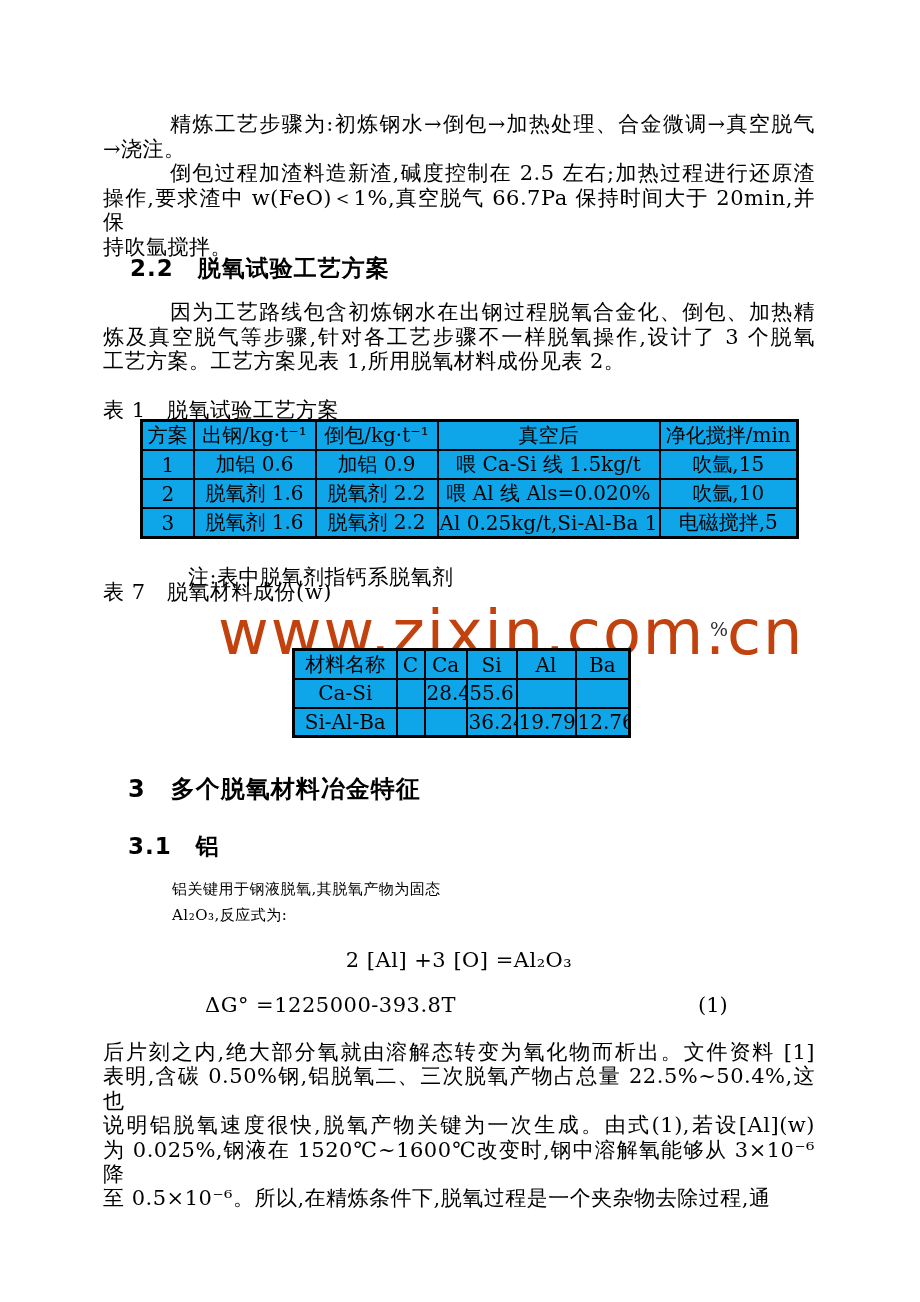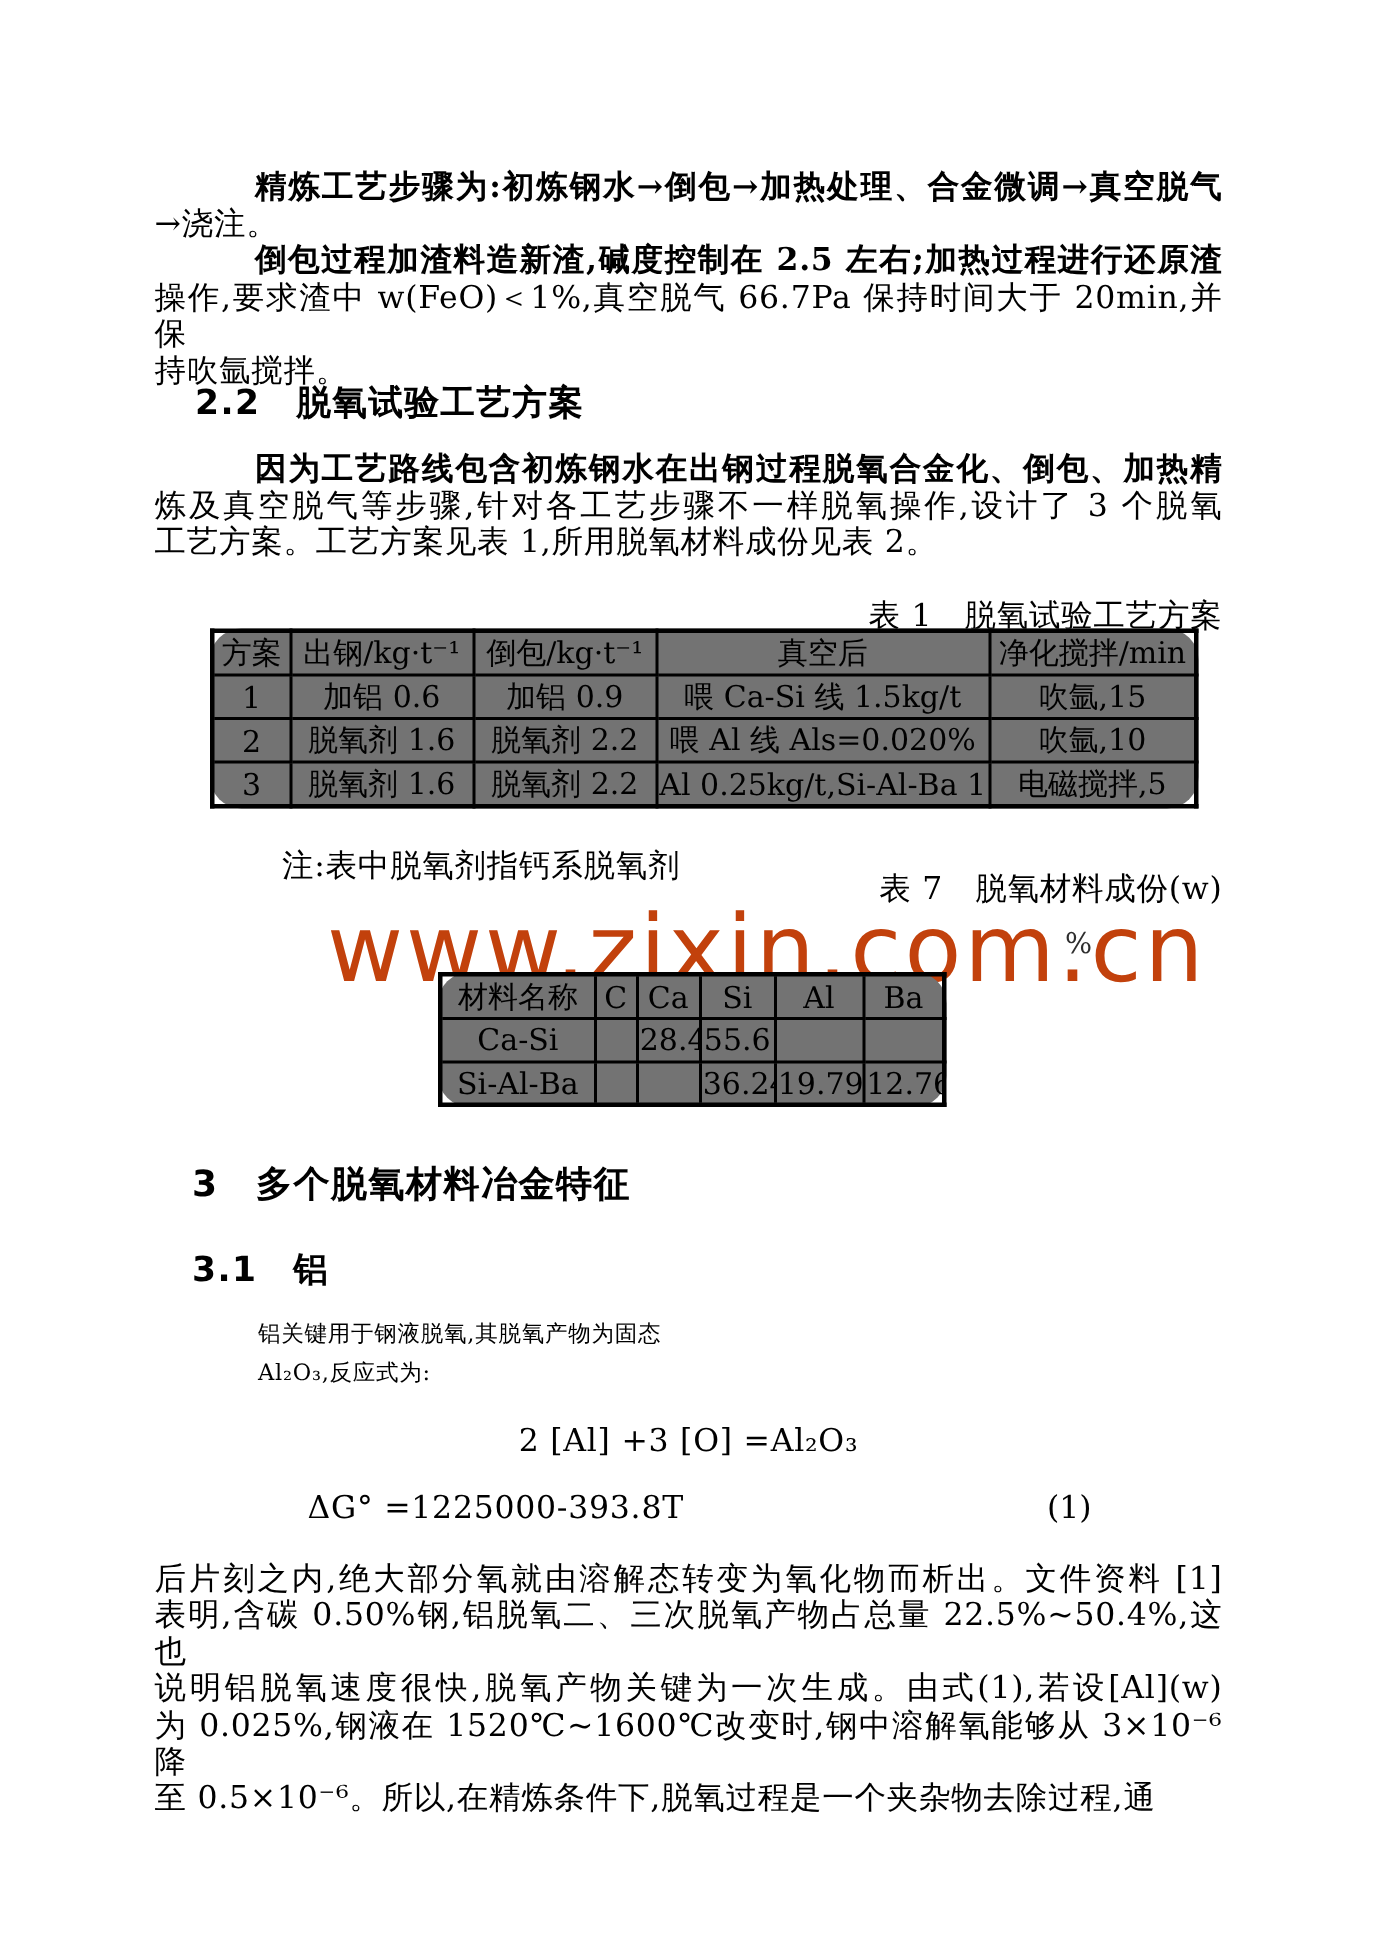--- a/index.html
+++ b/index.html
@@ -8,35 +8,35 @@
     width:920px; height:1302px;
     margin:0 auto;
     background:#ffffff;
     overflow:hidden;
     color:#000;
     font-family:"DejaVu Serif","Liberation Serif",serif;
   }
   .block { position:absolute; }
   .bodytext { font-size:21px; line-height:24.5px; letter-spacing:0.5px; }
   .line { width:712px; box-sizing:border-box; }
-  .indent { padding-left:67px;font-weight:bold; }
+  .indent { padding-left:67px; }
   .fill { text-align:justify; text-align-last:justify; }
   .narrow { width:auto; }
 
   .heading { font-family:"DejaVu Sans","Liberation Sans",sans-serif; font-weight:bold; letter-spacing:1px; }
   .h22 { top:253px; left:130px; font-size:23px; }
   .h3  { top:773px; left:128px; font-size:24px; }
   .h31 { top:831px; left:128px; font-size:23px; }
 
-  .caption { left:103px; width:712px; text-align:right; font-size:21px; letter-spacing:0.5px; }
+  .caption { left:103px; width:712px; text-align:left; font-size:21px; letter-spacing:0.5px; }
   .cap1 { top:396px; }
   .cap2 { top:578px; }
   .tnote { top:542px; left:188px; font-size:21px; letter-spacing:0.5px;margin-top:21px; }
 
-  table.dtable { border-collapse:collapse; table-layout:fixed; background:#737373; position:absolute;border-radius:21px; }
+  table.dtable { border-collapse:collapse; table-layout:fixed; background:#0ea5e9; position:absolute; }
   table.dtable th, table.dtable td {
     border:2px solid #000;
     text-align:center; vertical-align:middle;
     font-weight:normal; padding:0 1px;
     font-size:20px; letter-spacing:0px;
     overflow:hidden; white-space:nowrap;
   }
   table.t1 { top:419px; left:140px; width:656px; border:3px solid #000; }
   table.t1 tr { height:28px; }
   table.t2 { top:648px; left:292px; width:336px; border:3px solid #000; }

